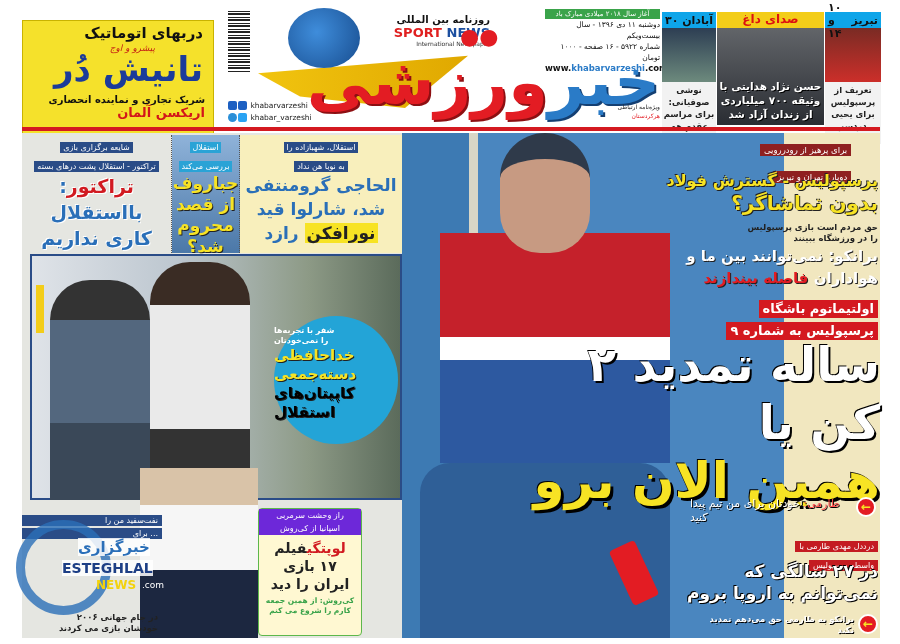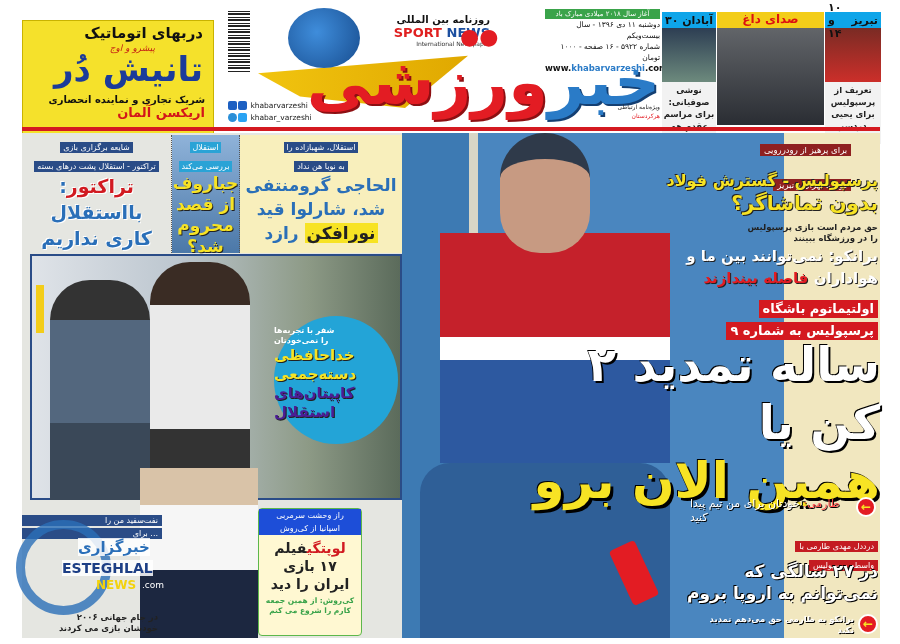--- a/index.html
+++ b/index.html
@@ -65,49 +65,49 @@
 #s-hajji{left:240px;width:162px;text-align:center;background:#f8efbc;border-right:none}
 #s-hajji .hl{font-size:17px;font-weight:bold;color:#2a6fb8;line-height:24px}
 #s-hajji .hl .yel{background:#f7e324;color:#222;padding:0 2px}
 
 #photo{left:30px;top:254px;width:372px;height:246px;background:linear-gradient(90deg,#dfe3e8 0%,#bcc6cf 40%,#8d9a86 75%,#5b6b5b 100%);border:2px solid #2a4c87}
 #p1{left:50px;top:280px;width:100px;height:220px;background:linear-gradient(180deg,#333 0 18%,#53677e 18% 65%,#3a4858 65%);border-radius:40px 40px 0 0}
 #p2{left:150px;top:262px;width:100px;height:238px;background:linear-gradient(180deg,#3a2c24 0 18%,#eaeaea 18% 70%,#333 70%);border-radius:40px 40px 0 0}
 #circle{left:274px;top:316px;width:124px;height:128px;border-radius:50%;background:#23a4d7;text-align:left;padding-top:10px}
 #circle .kick{font-size:8px;color:#fff;font-weight:bold;line-height:10px}
 #circle .h{font-size:15px;font-weight:bold;color:#f7e324;line-height:19px;text-shadow:1px 1px 0 #222}
-#circle .w{font-size:15px;font-weight:bold;color:#4c1d95;line-height:19px;text-shadow:1px 1px 0 #222}
+#circle .w{font-size:15px;font-weight:bold;color:#000000;line-height:19px;text-shadow:1px 1px 0 #222}
 #vcredit{left:36px;top:285px;width:8px;height:48px;background:#f3cd19}
 
 #bl{left:22px;top:515px;width:140px;height:123px}
 #bl .bar{background:#2a4c87;color:#fff;font-size:8px;text-align:right;padding:1px 4px;margin-bottom:2px}
 #bl .txt{position:absolute;bottom:4px;right:4px;font-size:8.5px;font-weight:bold;color:#222;text-align:right;line-height:11px}
 #playerbl{left:140px;top:468px;width:118px;height:170px;background:linear-gradient(180deg,#d9c3a8 0 22%,#f6f6f6 22% 60%,#1c2740 60%)}
 #wm{left:16px;top:520px;width:140px;height:100px}
 #wm .ring{position:absolute;left:0;top:0;width:95px;height:95px;border-radius:50%;border:9px solid #2a6fb8;opacity:.8}
 #wm .fa{position:absolute;left:62px;top:18px;font-size:15px;font-weight:bold;color:#2a6fb8;background:rgba(255,255,255,.85)}
 #wm .en{position:absolute;left:46px;top:40px;font-size:14px;font-weight:bold;color:#1d3f85;background:rgba(255,255,255,.85)}
 #wm .news{position:absolute;left:80px;top:58px;font-size:12px;font-weight:bold;color:#f3d20c}
 #wm .com{position:absolute;left:126px;top:60px;font-size:9px;color:#fff}
 
 #s-lop{left:258px;top:508px;width:104px;height:128px;background:#fff8d2;border:1px solid #5db84b;border-radius:4px;text-align:center}
-#s-lop .kick{background:#1d4ed8;color:#fff;font-size:8px;line-height:11px;padding:1px 16px}
+#s-lop .kick{background:#6d28d9;color:#fff;font-size:8px;line-height:11px;padding:1px 16px}
 #s-lop .hl{font-size:14px;font-weight:bold;color:#222;line-height:18px;margin-top:4px}
 #s-lop .hl .red{color:#d11a21}
 #s-lop .sub{font-size:7.5px;color:#3aa34a;font-weight:bold;line-height:10px;margin-top:3px}
 
 #main{left:402px;top:133px;width:478px;height:505px;background:linear-gradient(90deg,#3d7ab3 0 14%,#d9d6c6 14% 16%,#4a86bf 16% 80%,#f1e7bf 80%)}
 #player{left:420px;top:133px;width:260px;height:505px}
 #player .head{position:absolute;left:80px;top:0;width:90px;height:120px;background:#c79a82;border-radius:45px 45px 40px 40px;border-top:26px solid #2f3a4a}
 #player .shirt{position:absolute;left:20px;top:100px;width:230px;height:230px;background:linear-gradient(180deg,#c5212b 0 45%,#fff 45% 55%,#2d59a0 55%)}
 #player .legs{position:absolute;left:0;top:330px;width:250px;height:175px;background:#2f5f97;border-radius:30px 30px 0 0}
 #player .phone{position:absolute;left:200px;top:410px;width:28px;height:60px;background:#e31c23;transform:rotate(-25deg);border-radius:4px}
 
 #r-kick{left:760px;top:138px;text-align:right}
-#r-kick .k{display:inline-block;background:#8f2020;color:#fff;font-size:8.5px;padding:1px 4px;margin-bottom:17px}
+#r-kick .k{display:inline-block;background:#8f2020;color:#fff;font-size:8.5px;padding:1px 4px;margin-bottom:9px}
 #r-h1{left:600px;top:170px;width:278px;text-align:right;font-size:16px;font-weight:bold;color:#f7e324;text-shadow:1px 1px 0 #222,-1px -1px 0 #222;line-height:22px}
 #r-h1 .big{font-size:20px}
 #r-sub{left:700px;top:222px;width:178px;text-align:right;font-size:8.5px;color:#222;font-weight:bold;line-height:11px}
 #r-h2{left:560px;top:245px;width:318px;text-align:right;font-size:15px;font-weight:bold;color:#fff;text-shadow:1px 1px 0 #222;line-height:22px}
 #r-h2 .red{color:#e31c23}
 #r-ultim{left:700px;top:298px;width:178px;text-align:right}
 #r-ultim span{display:inline-block;background:#d41920;color:#fff;font-size:13px;font-weight:bold;padding:1px 4px;margin-bottom:2px;line-height:16px}
 #mainhl{left:520px;top:336px;width:360px;text-align:right;line-height:58px}
 #mainhl .l1{font-size:47px;font-weight:bold;color:#fff;text-shadow:2px 2px 0 #000,-1px -1px 0 #000}
 #mainhl .l2{font-size:50px;font-weight:bold;color:#f7e324;text-shadow:3px 3px 0 #000,-1px -1px 0 #000}
@@ -162,20 +162,21 @@
 <div id="t-abadan" class="teaser">
   <div class="hd">
       <span>۳۰</span>
       <span>آبادان</span>
     </div>
   <div class="img"></div>
   <div class="cap rtl" style="text-align:center">نوشی صوفیانی: برای مراسم عقدم هم پول نداشتم</div>
 </div>
 <div id="t-sedadaghe" class="abs">
   <div class="hd">صدای داغ</div>
+  <div class="cap">حسن نژاد هدایتی با وثیقه ۷۰۰ میلیاردی از زندان آزاد شد</div>
 </div>
 <div id="t-tabriz" class="teaser">
   <div class="hd">
       <span>۱۰ و ۱۴</span>
       <span>تبریز</span>
     </div>
   <div class="img"></div>
   <div class="cap">تعریف از پرسپولیس برای یحیی دردسر درست کرد</div>
 </div>
 

